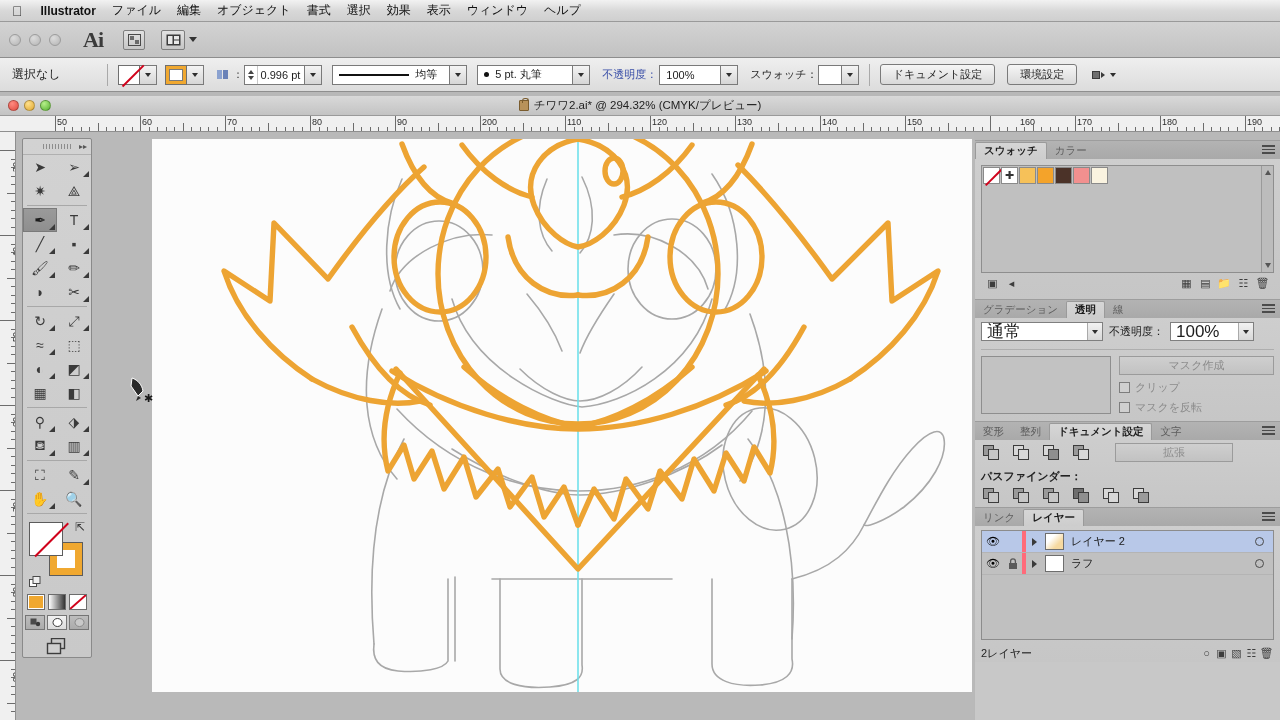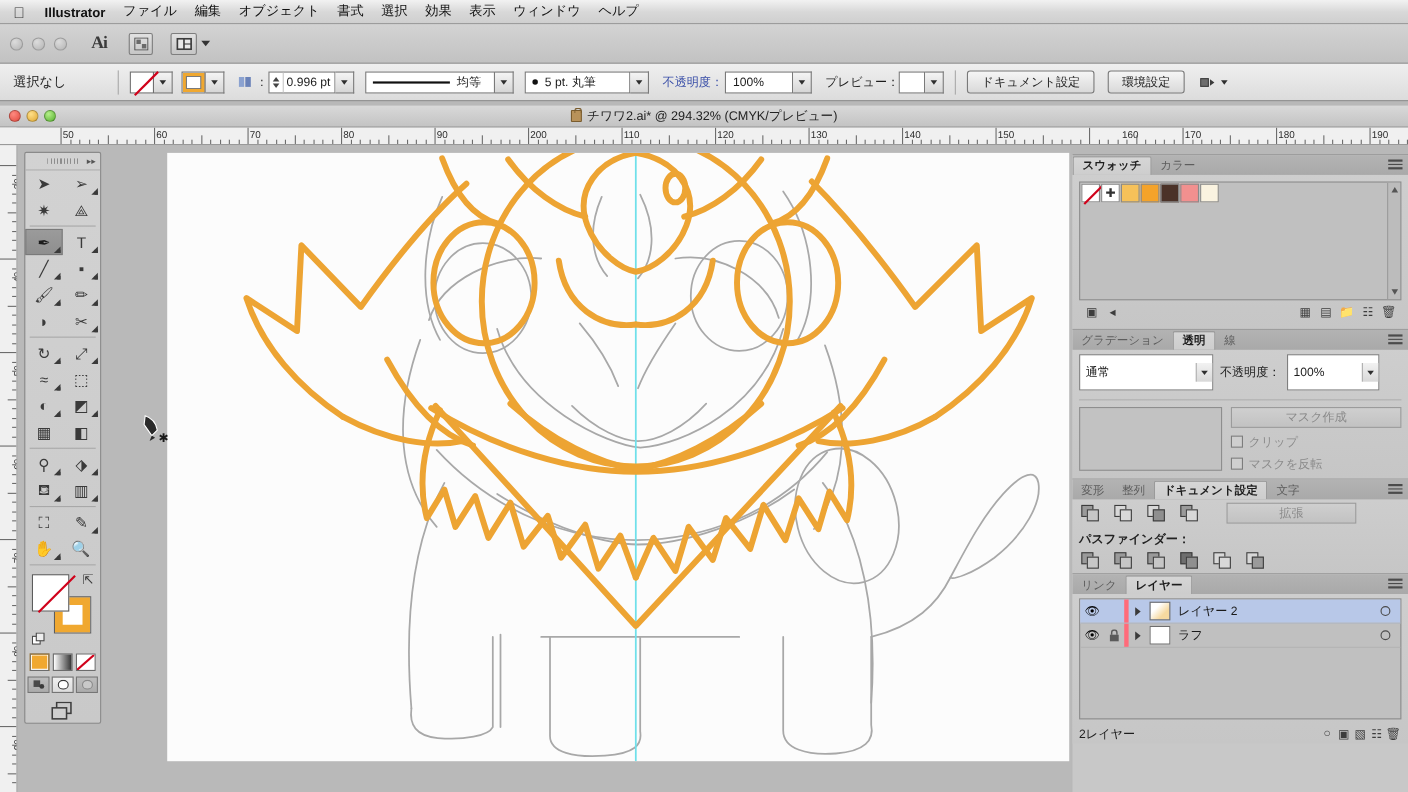--- a/index.html
+++ b/index.html
@@ -30,21 +30,21 @@
     border-bottom: 1px solid #8d8d8d;
     display: flex; align-items: center;
   }
   .traffic { display: flex; gap: 8px; padding-left: 9px; }
   .traffic i {
     width: 12px; height: 12px; border-radius: 50%;
     background: radial-gradient(circle at 35% 30%, #dcdcdc, #b4b4b4);
     border: 1px solid #9c9c9c; display: block;
   }
   .ai-logo {
-    margin-left: 22px; font-size: 16px; font-weight: bold; color: #3b3b3b;
+    margin-left: 22px; font-size: 22px; font-weight: bold; color: #3b3b3b;
     letter-spacing: -1px; font-family: "Liberation Serif", serif; text-align: right;
   }
   .abtn {
     margin-left: 20px; width: 22px; height: 20px;
     border: 1px solid #7e7e7e; border-radius: 2px;
     background: linear-gradient(to bottom,#e2e2e2,#c6c6c6);
     display: flex; align-items: center; justify-content: center;
   }
   .abtn.arr { margin-left: 16px; width: 24px; }
   .caretdk { width:0;height:0;border-left:4px solid transparent;border-right:4px solid transparent;border-top:5px solid #333;margin-left:4px;}
@@ -181,21 +181,21 @@
   .sw.none::after{content:"";position:absolute;left:-2px;top:50%;width:24px;height:1.5px;background:#d0021b;transform:rotate(-45deg);transform-origin:center;}
   .sw.reg{background:#fff;display:flex;align-items:center;justify-content:center;font-size:11px;color:#333;}
   .vscroll{position:absolute;right:0;top:0;width:12px;height:100%;background:#bcbcbc;border-left:1px solid #9a9a9a;}
   .vscroll .ar{position:absolute;left:3px;width:0;height:0;border-left:3px solid transparent;border-right:3px solid transparent;}
   .vscroll .up{top:4px;border-bottom:5px solid #555;}
   .vscroll .dn{bottom:4px;border-top:5px solid #555;}
   .ptools{display:flex;align-items:center;height:20px;padding:0 4px;gap:4px;font-size:11px;color:#3a3a3a;}
   .spacer{flex:1;}
   .ico{width:15px;height:14px;display:inline-flex;align-items:center;justify-content:center;color:#3d3d3d;font-size:11px;}
   .fieldrow{display:flex;align-items:center;gap:6px;padding:4px 6px;font-size:11px;color:#1d1d1d;}
-  .combo{display:flex;align-items:center;justify-content:space-between;height:33px;border:1px solid #7f7f7f;background:#fff;font-size:11px;padding:0 0 0 5px;}
+  .combo{display:flex;align-items:center;justify-content:space-between;height:19px;border:1px solid #7f7f7f;background:#fff;font-size:17px;padding:0 0 0 5px;}
   .combo .cbtn{width:15px;height:17px;border-left:1px solid #aaa;background:linear-gradient(to bottom,#f2f2f2,#d8d8d8);display:flex;align-items:center;justify-content:center;}
   .divline{height:1px;background:#aeaeae;margin:4px 6px;}
   .maskarea{display:flex;gap:8px;padding:2px 6px 6px 6px;}
   .maskthumb{width:130px;height:58px;background:#c2c2c2;border:1px solid #8e8e8e;}
   .btn-dis{height:19px;border:1px solid #9b9b9b;background:linear-gradient(to bottom,#cfcfcf,#c2c2c2);color:#8a8a8a;font-size:11px;display:flex;align-items:center;justify-content:center;}
   .chk{display:flex;align-items:center;gap:5px;font-size:11px;color:#8b8b8b;margin-top:5px;}
   .chkbox{width:11px;height:11px;border:1px solid #7d7d7d;background:#cfcfcf;}
   .pfrow{display:flex;align-items:center;gap:12px;padding:3px 8px;}
   .pfico{width:18px;height:16px;position:relative;}
   .pfico .a,.pfico .b{position:absolute;width:11px;height:11px;border:1.6px solid #3c3c3c;}
@@ -318,21 +318,21 @@
     </div>
     <div class="blue" style="margin-left:12px;font-size:11px;">不透明度：</div>
     <div style="display:flex;align-items:center;margin-left:2px;">
       <div class="selfield" style="width:62px;">
         <span>100%</span>
       </div>
       <div class="dbtn">
           <i class="caret"></i>
         </div>
     </div>
-    <div style="margin-left:12px;font-size:11px;">プレビュー：</div>
+    <div style="margin-left:12px;font-size:11px;">スウォッチ：</div>
     <div style="display:flex;align-items:center;">
       <div class="selfield" style="width:24px;"></div>
       <div class="dbtn">
           <i class="caret"></i>
         </div>
     </div>
     <div class="sep"></div>
     <div class="pbtn">ドキュメント設定</div>
     <div class="pbtn" style="margin-left:12px;">環境設定</div>
     <div style="display:flex;align-items:center;margin-left:14px;gap:4px;">

